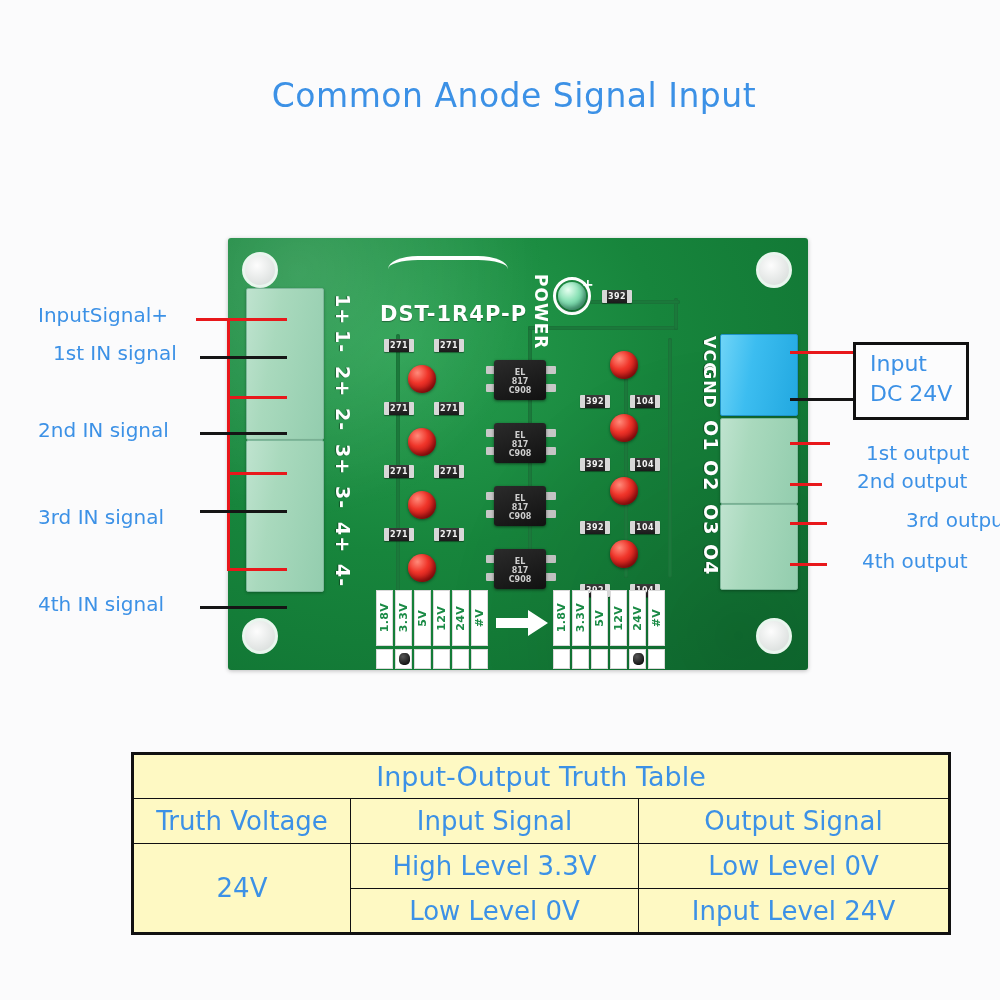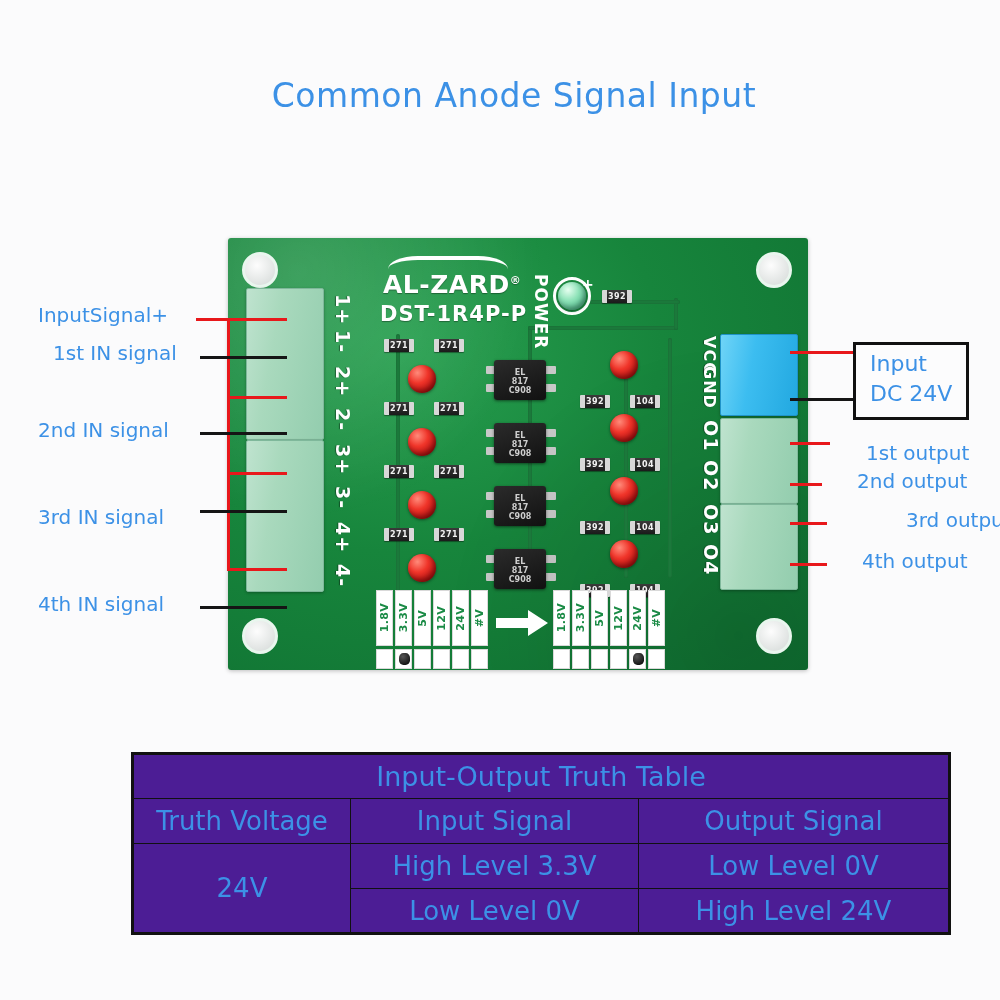--- a/index.html
+++ b/index.html
@@ -178,21 +178,21 @@
     border:3px solid #111; background:#fcfcfd;
     padding:4px 14px 8px 14px; z-index:7;
     line-height:30px;
   }
   #inputbox div{ font-size:22px; color:#3c91e6; font-family:"DejaVu Sans", sans-serif; }
 
   
   #truth{
     left:131px; top:752px; width:820px;
     border:3px solid #111; border-collapse:collapse;
-    background:#4c1d95;
+    background:#fef9c3;
   }
   #truth td{
     border:1.5px solid #111;
     color:#3c91e6; font-size:26px; text-align:center;
     font-family:"DejaVu Sans", sans-serif;
     padding:6px 4px;
     height:45px;
   }
   #truth td.t{ font-size:27px; }
 </style>
@@ -202,23 +202,20 @@
 <div class="abs lblue" id="title">Common Anode Signal Input</div>
 
 <div class="abs" id="pcb">
 
   <div class="abs mhole" style="left:14px;  top:14px;"></div>
   <div class="abs mhole" style="left:528px; top:14px;"></div>
   <div class="abs mhole" style="left:14px;  top:380px;"></div>
   <div class="abs mhole" style="left:528px; top:380px;"></div>
 
   <div class="abs" id="logo-arc" style="left:160px; top:18px;"></div>
-  <div class="abs silk" id="logo" style="left:155px; top:32px;">
-    <span>AL-ZARD</span><span id="logo-reg">®</span>
-  </div>
   <div class="abs silk" id="model" style="left:152px; top:64px;">DST-1R4P-P</div>
 
   <div class="abs silk vert" style="left:303px; top:36px; font-size:17px; letter-spacing:1px;">POWER</div>
 
   <div class="trace" style="left:168px; top:96px;  width:4px;  height:272px;"></div>
   <div class="trace" style="left:300px; top:88px;  width:4px;  height:258px;"></div>
   <div class="trace" style="left:300px; top:88px;  width:150px;height:4px;"></div>
   <div class="trace" style="left:446px; top:60px;  width:4px;  height:32px;"></div>
   <div class="trace" style="left:360px; top:62px;  width:92px; height:4px;"></div>
   <div class="trace" style="left:440px; top:100px; width:4px;  height:240px;"></div>
@@ -501,16 +498,16 @@
     <td style="width:288px">Input Signal</td>
     <td>Output Signal</td>
   </tr>
   <tr>
     <td rowspan="2">24V</td>
     <td>High Level 3.3V</td>
     <td>Low Level 0V</td>
   </tr>
   <tr>
     <td>Low Level 0V</td>
-    <td>High Level 24V</td>
+    <td>Input Level 24V</td>
   </tr>
 </tbody>
   </table>
 
 </body></html>

